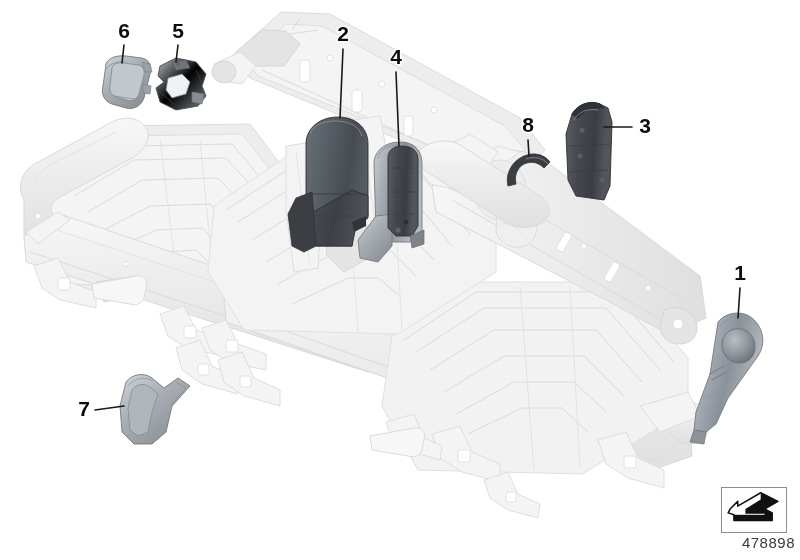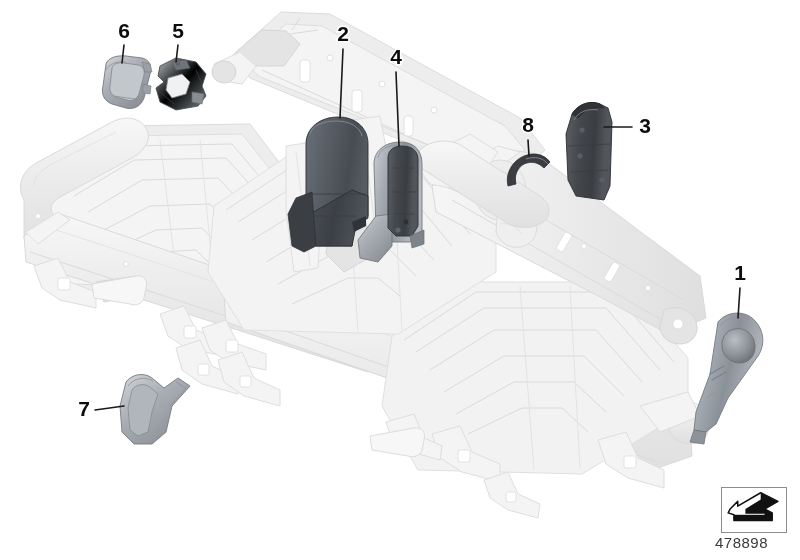--- a/index.html
+++ b/index.html
@@ -53,21 +53,21 @@
     width:66px;height:46px;
     border:1px solid #8c8c8c;
     background:#ffffff;
     box-sizing:border-box;
   }
   #logo-box svg{display:block;width:100%;height:100%;}
   #part-number{
     position:absolute;
     left:715px;top:534px;
     width:80px;
-    text-align:left;
+    text-align:right;
     font-family:"Liberation Sans", sans-serif;
     font-size:15px;
     color:#3a3a3a;
     letter-spacing:0.5px;
     user-select:none;
   }
 </style>
 </head>
 <body>
 

